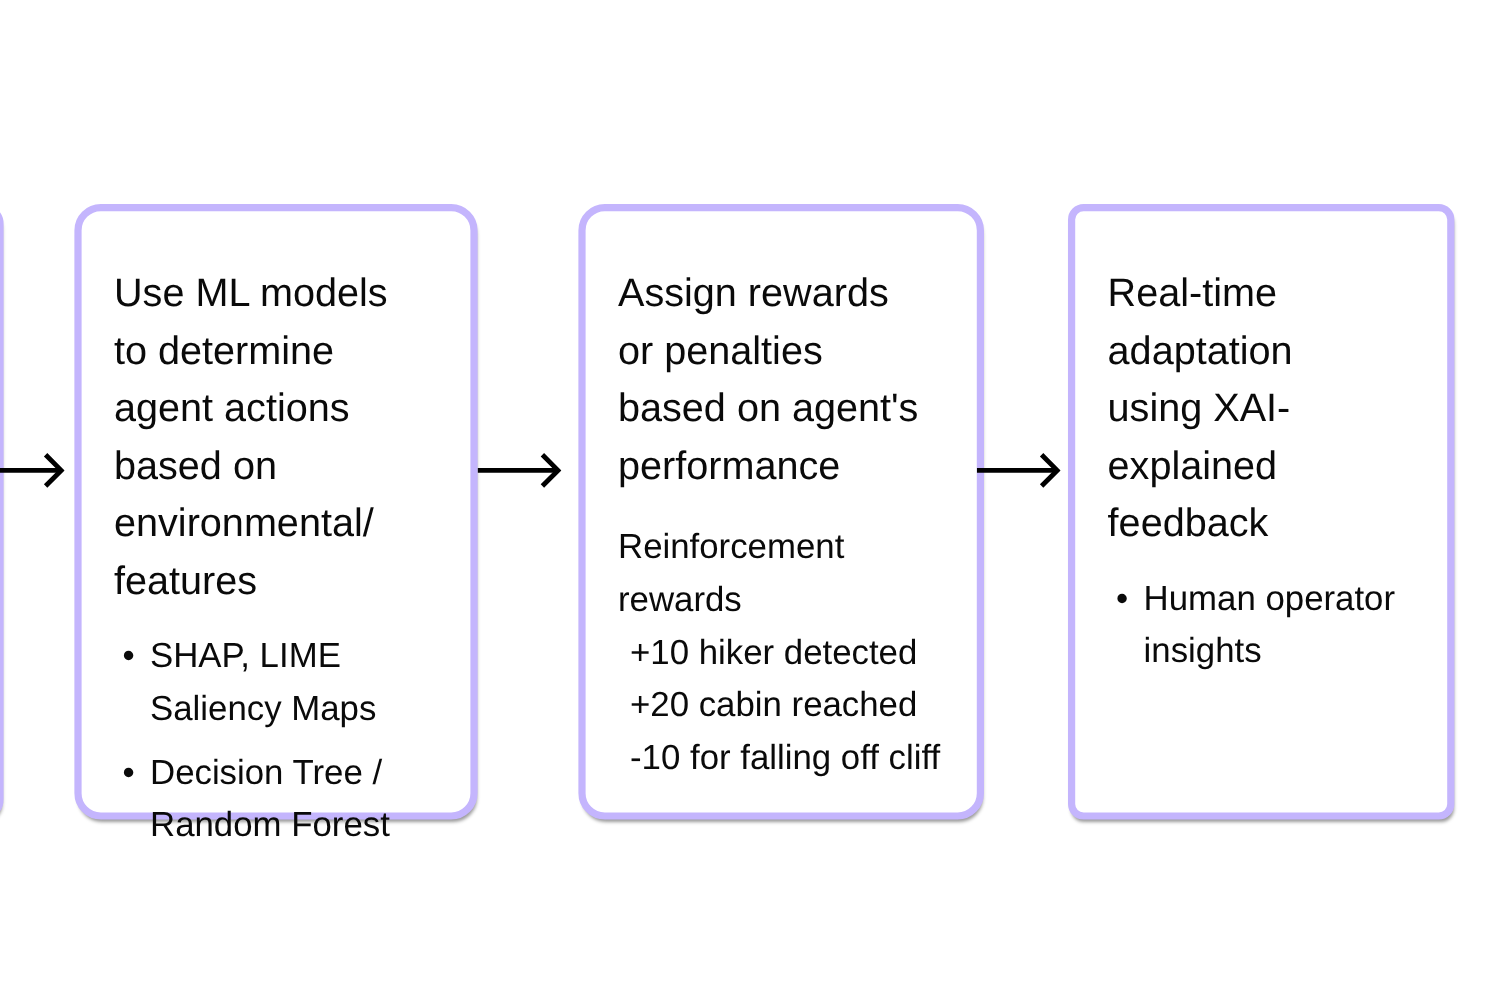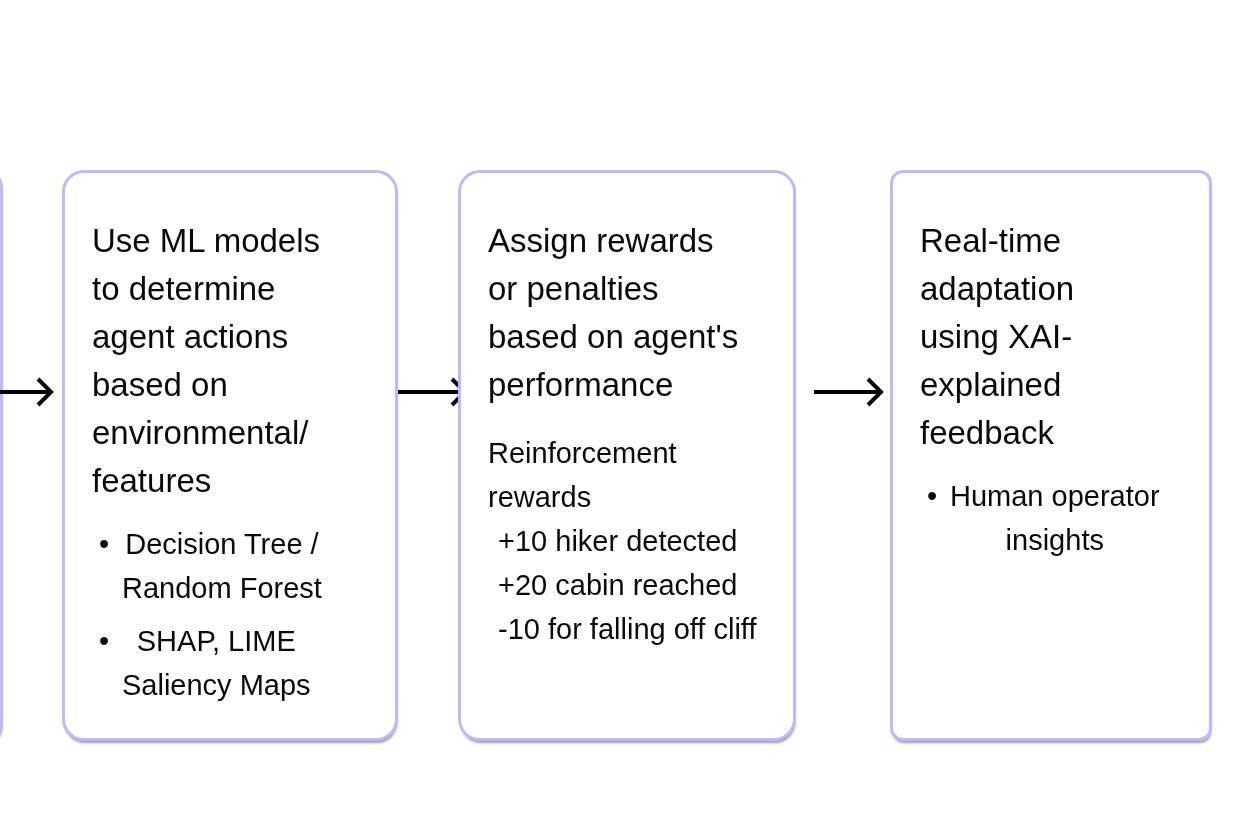--- a/index.html
+++ b/index.html
@@ -12,35 +12,35 @@
     width: 1253px;
     height: 835px;
     background: #ffffff;
     overflow: hidden;
     font-family: "Liberation Sans", sans-serif;
     color: #0a0a0a;
   }
   .flow-box {
     position: absolute;
     top: 170px;
-    height: 571px;
+    height: 513px;
     box-sizing: border-box;
     background: #ffffff;
-    border: 3px solid #c4b5fd;
+    border: 6px solid #c4b5fd;
     border-radius: 22px;
     padding: 44px 24px 0 27px;
     box-shadow: 1px 4px 3px -2px rgba(0,0,0,0.40);
   }
   .flow-box.partial {
     left: -30px;
     width: 33px;
     padding: 0;
   }
   #box-1 { left: 62px;  width: 336px; }
-  #box-2 { left: 458px; width: 338px; }
+  #box-2 { left: 482px; width: 338px; }
   #box-3 { left: 890px; width: 322px; border-radius: 13px; }
 
   .box-heading {
     font-size: 33px;
     line-height: 48px;
     white-space: pre-line;
   }
   .sub-text {
     font-size: 29px;
     line-height: 44px;
@@ -68,21 +68,20 @@
     flex: none;
     width: 30px;
   }
   .bullet-dot::before {
     content: "\2022";
     padding-left: 7px;
     font-size: 29px;
   }
   .bullet-text {
     white-space: pre-line;
-    text-align: center;
   }
   svg.flow-arrow {
     position: absolute;
     top: 376px;
     display: block;
   }
   #arrow-in  { left: 0px; }
   #arrow-1-2 { left: 398px; }
   #arrow-2-3 { left: 814px; }
 </style>
@@ -101,27 +100,27 @@
   <div id="box-1" class="flow-box">
     <div class="box-heading">Use ML models
 to determine
 agent actions
 based on
 environmental/
 features</div>
     <ul class="bullet-list">
       <li>
         <span class="bullet-dot"></span>
-        <span class="bullet-text">Decision Tree /
-Random Forest</span>
+        <span class="bullet-text">SHAP, LIME
+Saliency Maps</span>
       </li>
       <li>
         <span class="bullet-dot"></span>
-        <span class="bullet-text">SHAP, LIME
-Saliency Maps</span>
+        <span class="bullet-text">Decision Tree /
+Random Forest</span>
       </li>
     </ul>
   </div>
 
   <svg id="arrow-1-2" class="flow-arrow" width="70" height="32" viewBox="0 0 70 32">
     <line x1="0" y1="16" x2="66" y2="16" stroke="#000" stroke-width="4" fill="none"></line>
     <polyline points="54,3 67,16 54,29" stroke="#000" stroke-width="4" fill="none"></polyline>
   </svg>
 
   <div id="box-2" class="flow-box">

